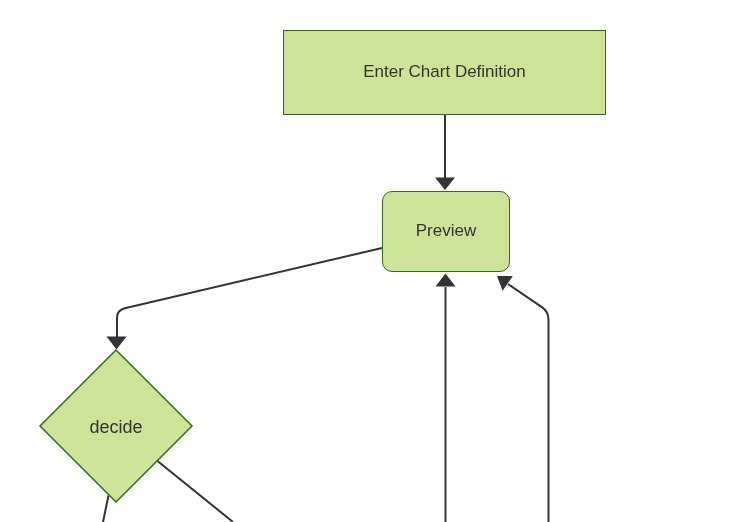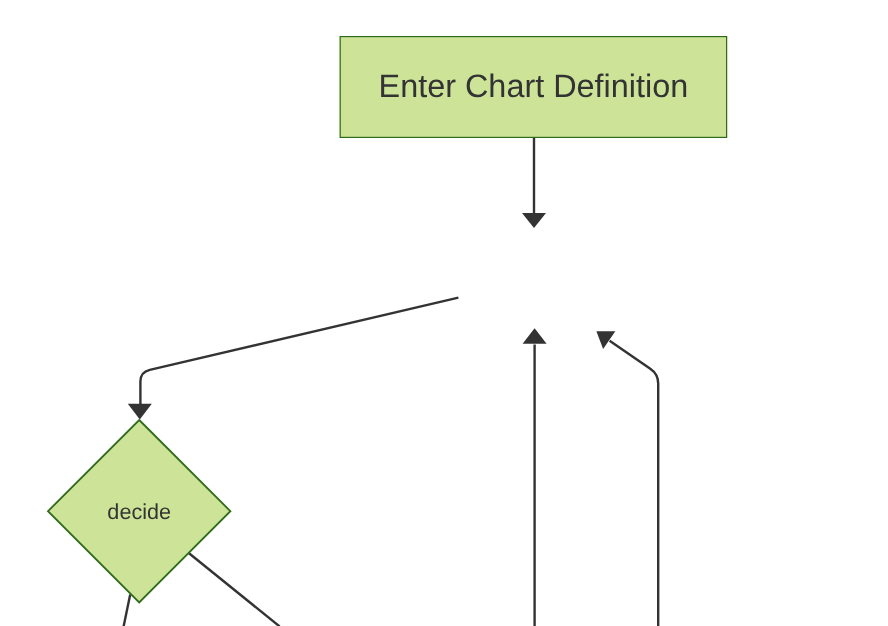--- a/index.html
+++ b/index.html
@@ -21,21 +21,21 @@
   .edge{fill:none;stroke:var(--edge);stroke-width:2;}
   .arrowhead{fill:var(--edge);stroke:none;}
   .node-shape{fill:var(--node-fill);stroke:var(--node-border);stroke-width:1.5;}
   .node{
     position:absolute;
     display:flex;align-items:center;justify-content:center;
     background:var(--node-fill);
     border:1.5px solid var(--node-border);
     box-sizing:border-box;
     color:var(--label);
-    font-size:27px;
+    font-size:17px;
     line-height:1.2;
     white-space:nowrap;
   }
   .node-rect{left:283px;top:30px;width:323px;height:85px;}
   .node-rounded{left:382px;top:191px;width:128px;height:81px;border-radius:10px;}
   .diamond-label{
     position:absolute;left:116px;top:427px;
     transform:translate(-50%,-50%);
     color:var(--label);font-size:18px;white-space:nowrap;
   }
@@ -63,16 +63,19 @@
 
     <path class="edge" d="M157.5,461 L233,522"></path>
 
     <polygon class="node-shape" points="116,350 192,426 116,502 40,426"></polygon>
   </svg>
 
   <div class="node node-rect">
     <span>Enter Chart Definition</span>
   </div>
 
+  <div class="node node-rounded">
+    <span>Preview</span>
+  </div>
 
   <div class="diamond-label">decide</div>
 
 </div>
 
 </body></html>

